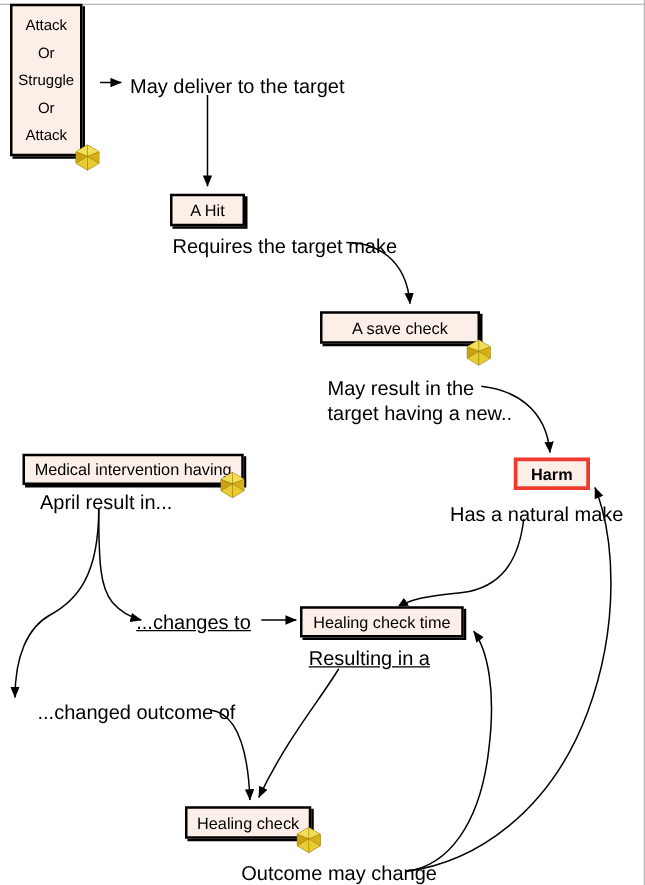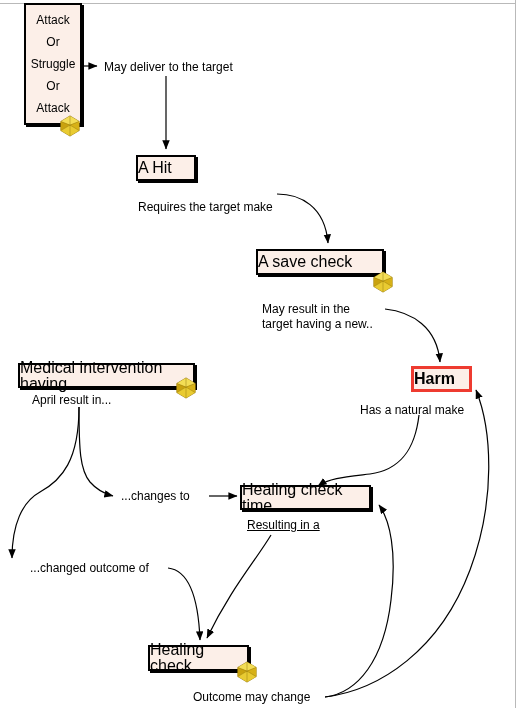--- a/index.html
+++ b/index.html
@@ -29,22 +29,22 @@
     pointer-events: none;
   }
   .node {
     position: absolute;
     box-sizing: border-box;
     background: #fcefe8;
     border: 2px solid #000000;
     box-shadow: 2px 2px 0 0 #000000;
     display: flex;
     align-items: center;
-    justify-content: flex-start;
-    font-size: 16px;
+    justify-content: center;
+    font-size: 13px;
     color: #000000;
     line-height: 1.0;
     z-index: 5;
   }
   .node.red {
     border-color: #ee3b30;
     border-width: 3px;
     box-shadow: none;
     font-weight: bold;
   }
@@ -54,21 +54,21 @@
     padding: 4px 0;
     font-size: 12px;
   }
   .node.tall .ln {
     display: block;
     text-align: center;
     width: 100%;
   }
   .edge-label {
     position: absolute;
-    font-size: 12px;
+    font-size: 16px;
     color: #000000;
     white-space: pre;
     line-height: 1.22;
     z-index: 6;
   }
   .dice {
     position: absolute;
     width: 22px;
     height: 22px;
     z-index: 8;
@@ -125,21 +125,21 @@
 
     <path d="M168,568 C186,570 198,590 200,640" fill="none" stroke="#000000" stroke-width="1.2" marker-end="url(#arrow)"></path>
 
     <path d="M271,535 C256,560 230,590 207,638" fill="none" stroke="#000000" stroke-width="1.2" marker-end="url(#arrow)"></path>
 
     <path d="M325,697 C358,693 384,660 391,600 C397,552 390,520 379,505" fill="none" stroke="#000000" stroke-width="1.2" marker-end="url(#arrow)"></path>
 
     <path d="M325,697 C380,690 440,650 470,570 C496,500 492,430 476,390" fill="none" stroke="#000000" stroke-width="1.2" marker-end="url(#arrow)"></path>
   </svg>
 
-  <div class="node tall" style="left:24px; top:3px; width:58px; height:122px;">
+  <div class="node tall" style="left:8px; top:3px; width:58px; height:122px;">
     <span class="ln">Attack</span>
     <span class="ln">Or</span>
     <span class="ln">Struggle</span>
     <span class="ln">Or</span>
     <span class="ln">Attack</span>
   </div>
 
   <div class="node" style="left:136px; top:155px; width:60px; height:26px;">
     <span>A Hit</span>
   </div>
@@ -211,30 +211,30 @@
       <polygon points="12,11 2,7 2,17" fill="#c9a20f"></polygon>
       <polygon points="12,11 22,17 12,23 2,17" fill="#e9cb32"></polygon>
       <polyline points="12,1 12,11 12,23" fill="none" stroke="#8e7209" stroke-width="0.5"></polyline>
       <polyline points="2,7 12,11 22,7" fill="none" stroke="#8e7209" stroke-width="0.5"></polyline>
       <polyline points="2,17 12,11 22,17" fill="none" stroke="#8e7209" stroke-width="0.5"></polyline>
     </svg>
   </div>
 
   <div class="edge-label" style="left:104px; top:60px;">May deliver to the target</div>
 
-  <div class="edge-label" style="left:138px; top:200px;text-align:center;">Requires the target make</div>
+  <div class="edge-label" style="left:138px; top:188px;text-align:center;">Requires the target make</div>
 
   <div class="edge-label" style="left:262px; top:302px;">May result in the
 target having a new..</div>
 
   <div class="edge-label" style="left:360px; top:403px;">Has a natural make</div>
 
   <div class="edge-label" style="left:32px; top:393px;">April result in...</div>
 
-  <div class="edge-label" style="left:121px; top:489px;">...changes to</div>
+  <div class="edge-label" style="left:109px; top:489px;text-decoration:underline;">...changes to</div>
 
   <div class="edge-label" style="left:30px; top:561px;">...changed outcome of</div>
 
   <div class="edge-label" style="left:247px; top:518px;text-decoration:underline;">Resulting in a</div>
 
   <div class="edge-label" style="left:193px; top:690px;">Outcome may change</div>
 
 </div>
 
 </body></html>

